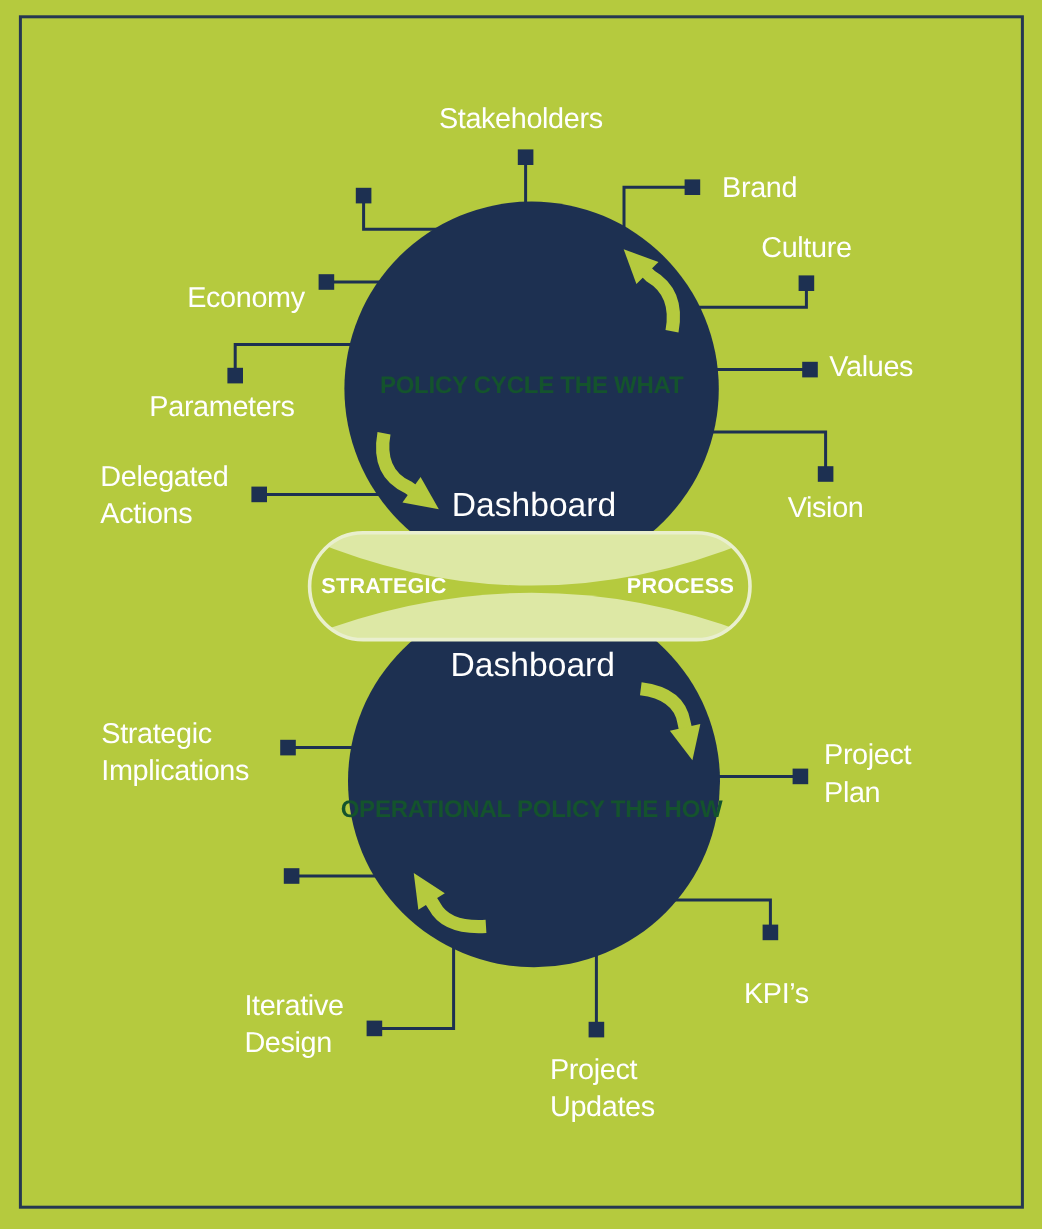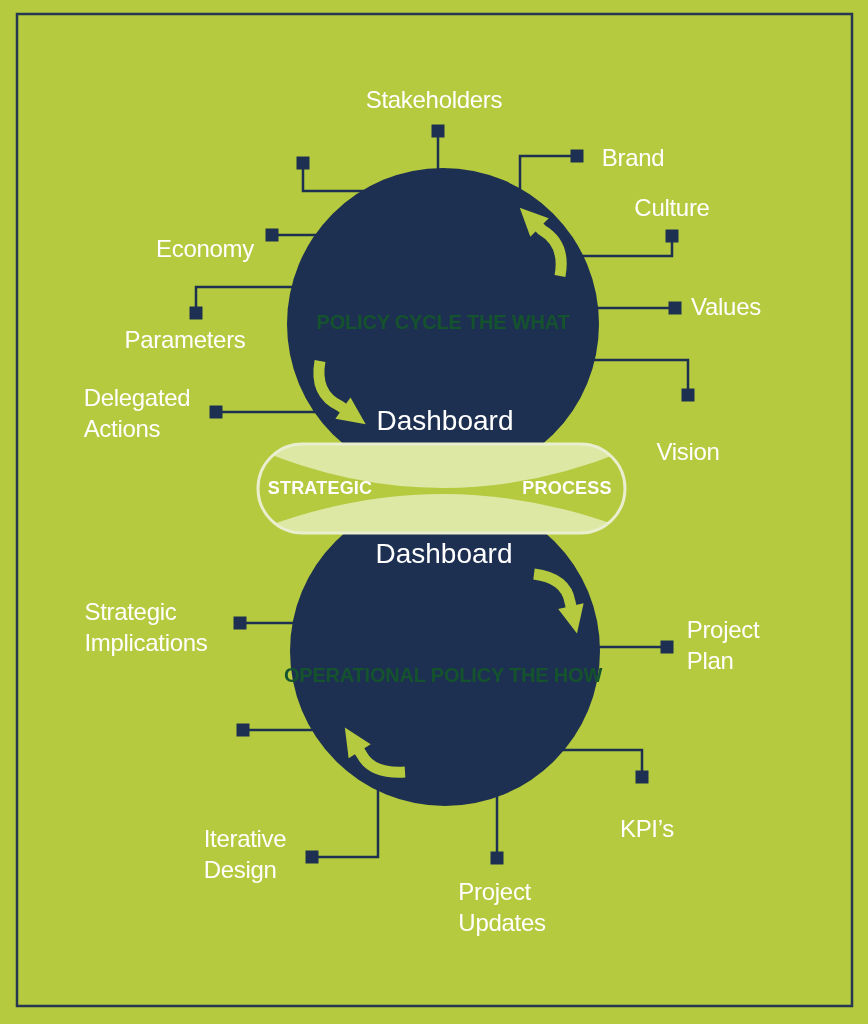--- a/index.html
+++ b/index.html
@@ -32,21 +32,21 @@
     transform:translate(-50%,-50%);letter-spacing:0.2px;
   }
   
   .p-stakeholders{left:434px;top:99px;}
   .p-competitors{left:267px;top:130px;}
   .p-brand{left:633px;top:157px;}
   .p-culture{left:672px;top:207px;}
   .p-economy{left:205px;top:234px;margin-top:14px;}
   .p-values{left:726px;top:306px;}
   .p-parameters{left:185px;top:339px;}
-  .p-vision{left:688px;top:423px;margin-top:28px;}
+  .p-vision{left:688px;top:423px;}
   .p-delegated{left:137px;top:401px;margin-top:12px;}
   .p-strategic-implications{left:146px;top:627px;}
   .p-project-plan{left:723px;top:645px;}
   .p-exception-reporting{left:170px;top:739px;}
   .p-kpis{left:647px;top:812px;margin-top:16px;}
   .p-iterative-design{left:245px;top:854px;}
   .p-project-updates{left:502px;top:907px;}
   .p-top-title{left:443px;top:322px;}
   .p-top-dashboard{left:445px;top:421px;}
   .p-bottom-title{left:443px;top:675px;}

